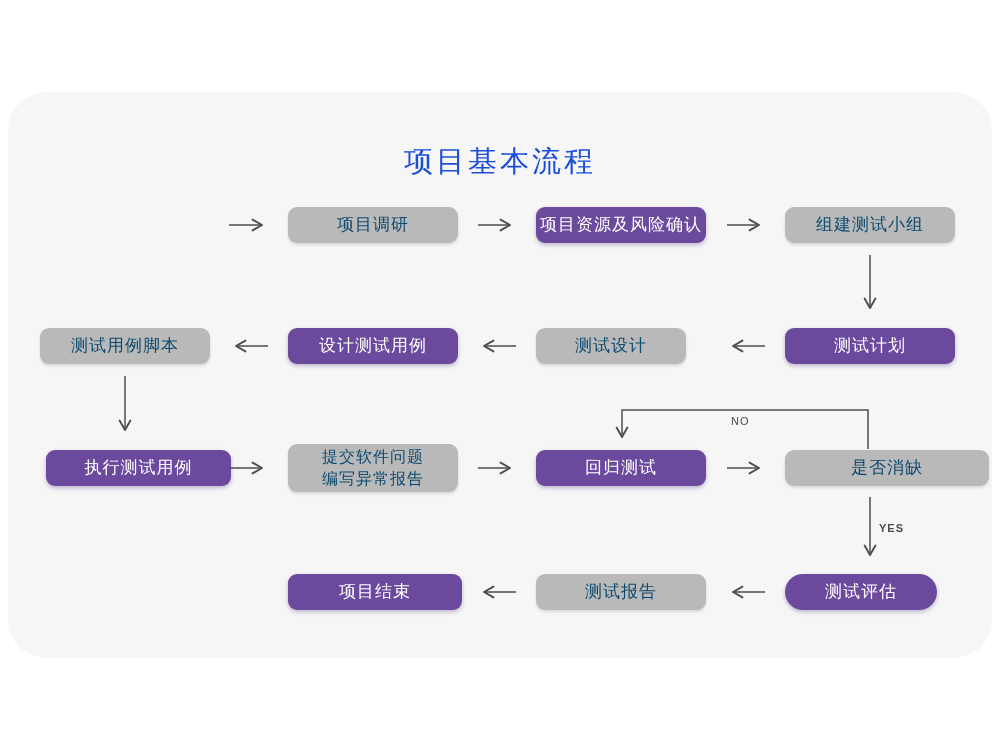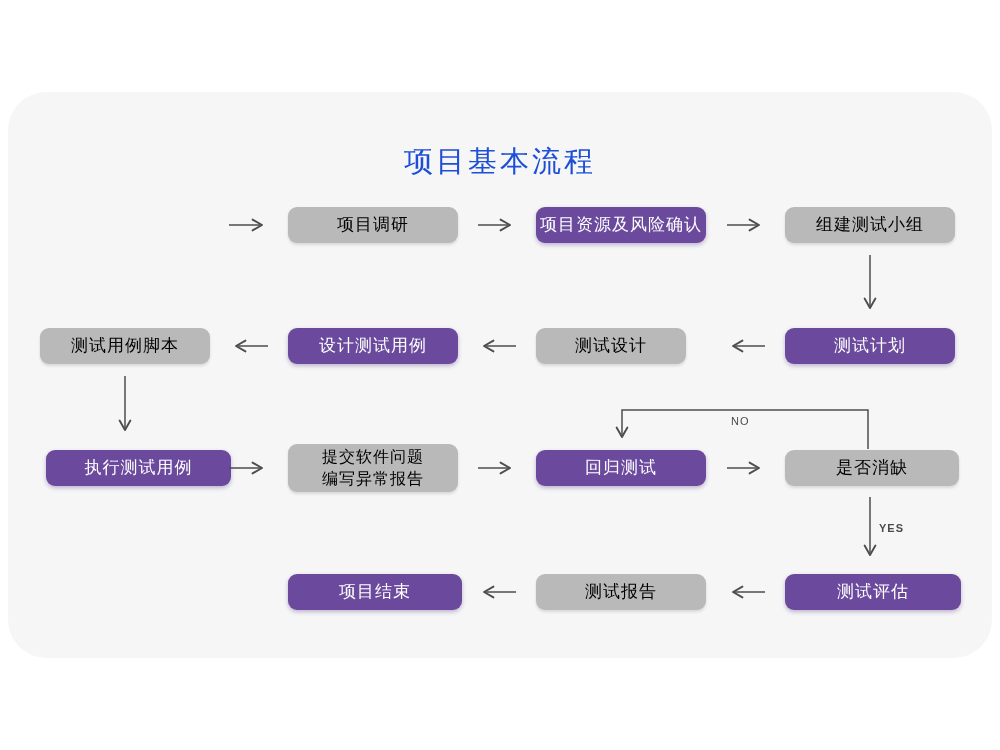--- a/index.html
+++ b/index.html
@@ -50,21 +50,21 @@
     text-align: center;
     box-sizing: border-box;
   }
   .node.purple {
     background: #6b4a9e;
     color: #ffffff;
     box-shadow: 0 2px 4px rgba(60, 30, 110, 0.30);
   }
   .node.gray {
     background: #b9b9b9;
-    color: #000000;
+    color: #0c4a6e;
     box-shadow: 0 2px 3px rgba(0, 0, 0, 0.12);
   }
   .node.tall {
     height: 48px;
     font-size: 16px;
   }
   .branch-label {
     position: absolute;
     font-size: 11px;
     color: #4b4b4b;
@@ -114,31 +114,31 @@
   <div class="node purple" style="left:40px;  top:450px; width:185px;margin-left:6px;">
     <span>执行测试用例</span>
   </div>
   <div class="node gray tall" style="left:288px; top:444px; width:170px;">
     <span>提交软件问题</span>
     <span>编写异常报告</span>
   </div>
   <div class="node purple" style="left:536px; top:450px; width:170px;">
     <span>回归测试</span>
   </div>
-  <div class="node gray" style="left:785px; top:450px; width:174px;">
+  <div class="node gray" style="left:785px; top:450px; width:204px;">
     <span>是否消缺</span>
   </div>
 
   <div class="node purple" style="left:288px; top:574px; width:174px;">
     <span>项目结束</span>
   </div>
   <div class="node gray" style="left:536px; top:574px; width:170px;">
     <span>测试报告</span>
   </div>
-  <div class="node purple" style="left:785px; top:574px; width:176px;">
+  <div class="node purple" style="left:785px; top:574px; width:152px;border-radius:18px;">
     <span>测试评估</span>
   </div>
 
   <div class="branch-label" style="left:731px; top:415px;">NO</div>
   <div class="branch-label" style="left:879px; top:522px;font-weight:bold;">YES</div>
 
   <svg class="arrows" viewBox="0 0 1000 750" xmlns="http://www.w3.org/2000/svg">
     <defs>
       <marker id="ah" viewBox="0 0 10 10" refX="8" refY="5" markerWidth="9" markerHeight="9" orient="auto-start-reverse">
         <path d="M1 1 L8 5 L1 9" fill="none" stroke="#4d4d4d" stroke-width="1.4" stroke-linecap="round" stroke-linejoin="round"></path>

